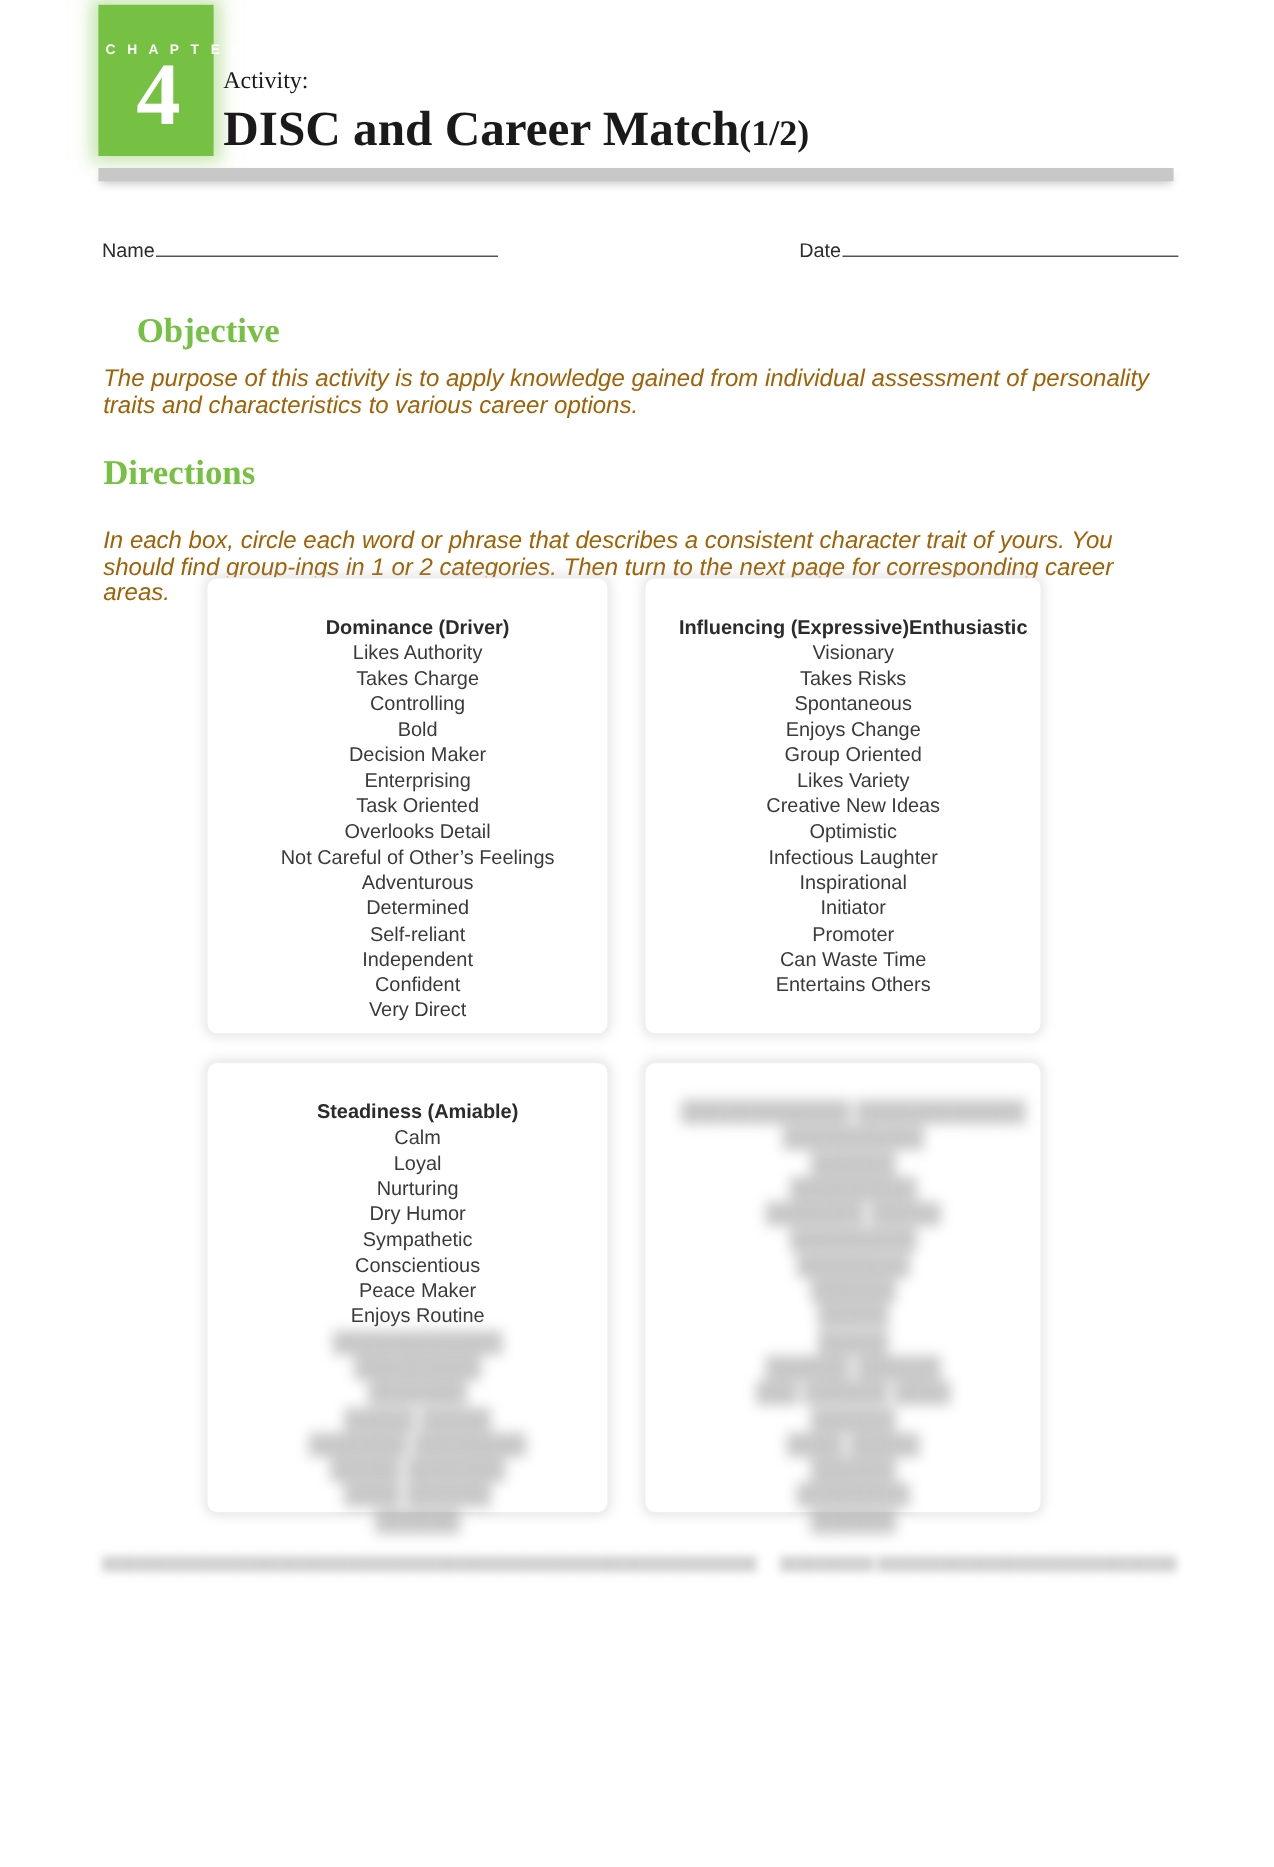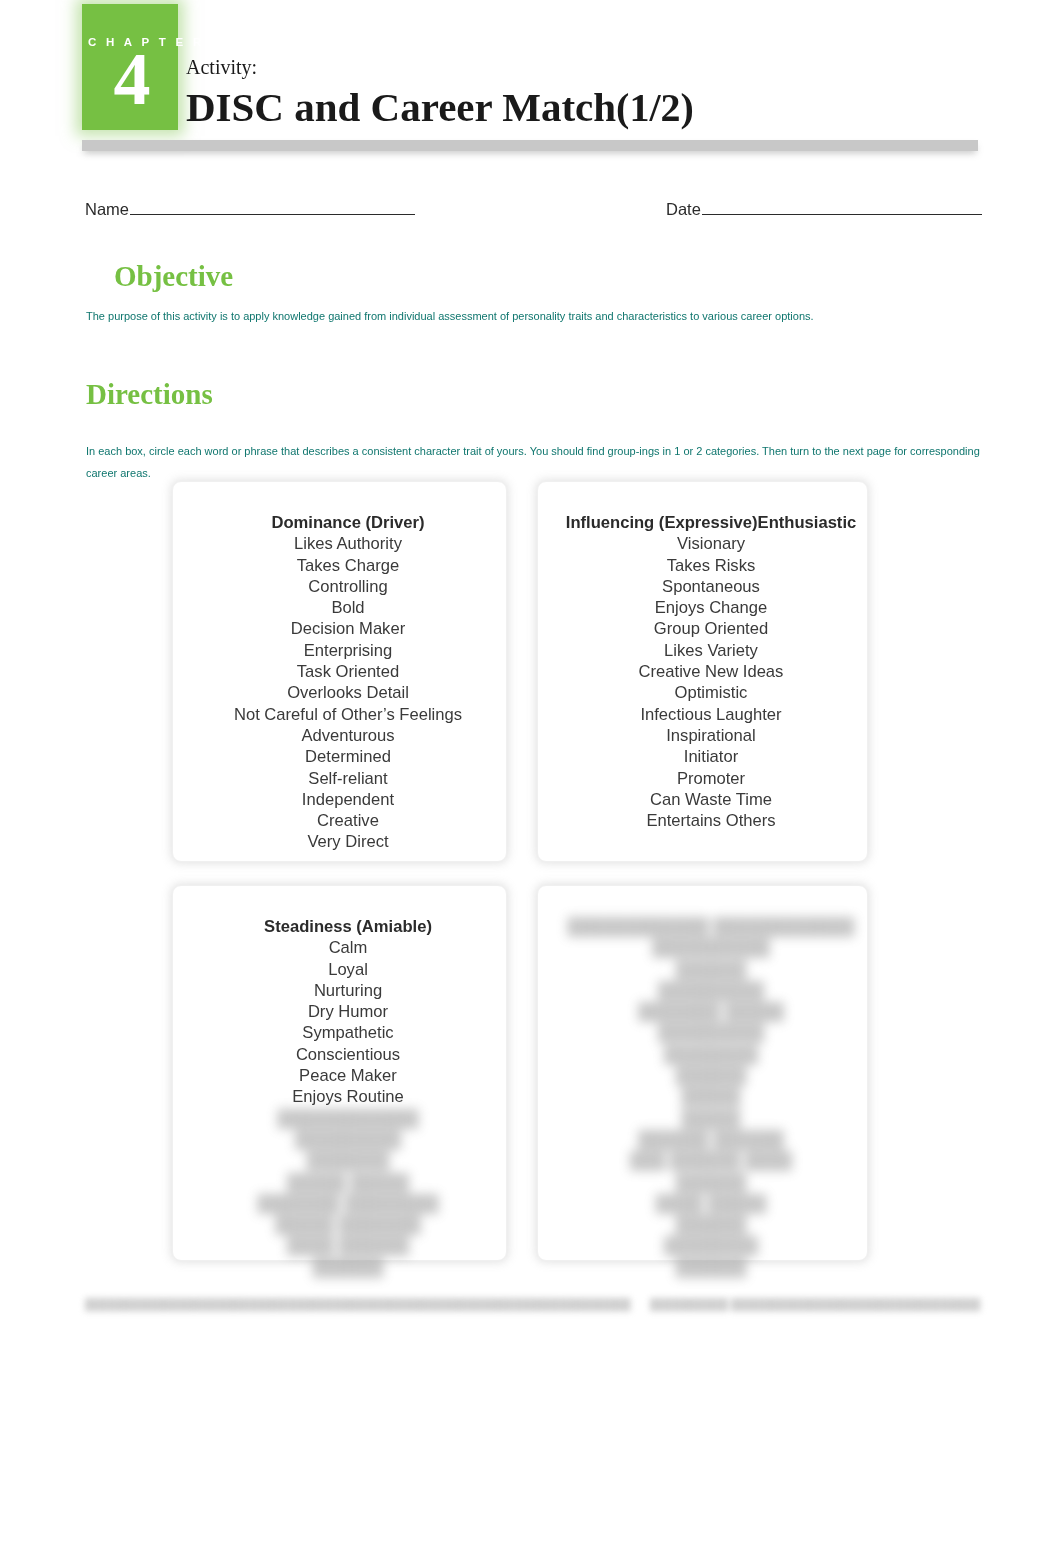--- a/index.html
+++ b/index.html
@@ -81,21 +81,21 @@
     left: 186px;
     top: 87px;
     font-family: "Liberation Serif", serif;
     font-size: 41px;
     font-weight: bold;
     color: #1a1a1a;
     line-height: 1;
     white-space: nowrap;
   }
   .main-title .page-frac {
-    font-size: 40px;
+    font-size: 30px;
     font-weight: bold;
   }
 
   .header-rule {
     position: absolute;
     left: 82px;
     top: 140px;
     width: 896px;
     height: 11px;
     background: #c8c8c8;
@@ -135,24 +135,25 @@
     font-family: "Liberation Serif", serif;
     font-size: 29px;
     font-weight: bold;
     color: #76c043;
     line-height: 1;
     white-space: nowrap;
   }
   .section-body {
     position: absolute;
     font-family: "Liberation Sans", sans-serif;
-    font-size: 11px;
-    color: #0f766e;
+    font-size: 20px;
+    color: #a16207;
     line-height: 21.5px;
     width: 895px;
+    font-style: italic;
   }
 
   .h-objective { left: 86px; top: 262px; margin-left: 28px; }
   .p-objective { left: 86px; top: 306px; }
 
   .h-directions { left: 86px; top: 380px; }
   .p-directions { left: 86px; top: 441px; }
 
   
   .box-grid {
@@ -277,21 +278,21 @@
             <li>Bold</li>
             <li>Decision Maker</li>
             <li>Enterprising</li>
             <li>Task Oriented</li>
             <li>Overlooks Detail</li>
             <li>Not Careful of Other’s Feelings</li>
             <li>Adventurous</li>
             <li>Determined</li>
             <li>Self-reliant</li>
             <li>Independent</li>
-            <li>Creative</li>
+            <li>Confident</li>
             <li>Very Direct</li>
           </ul>
       </div>
     </div>
 
     <div class="trait-box box-3">
       <div class="box-inner">
         <div class="box-title">Steadiness (Amiable)</div>
         <ul class="trait-list">
             <li>Calm</li>

